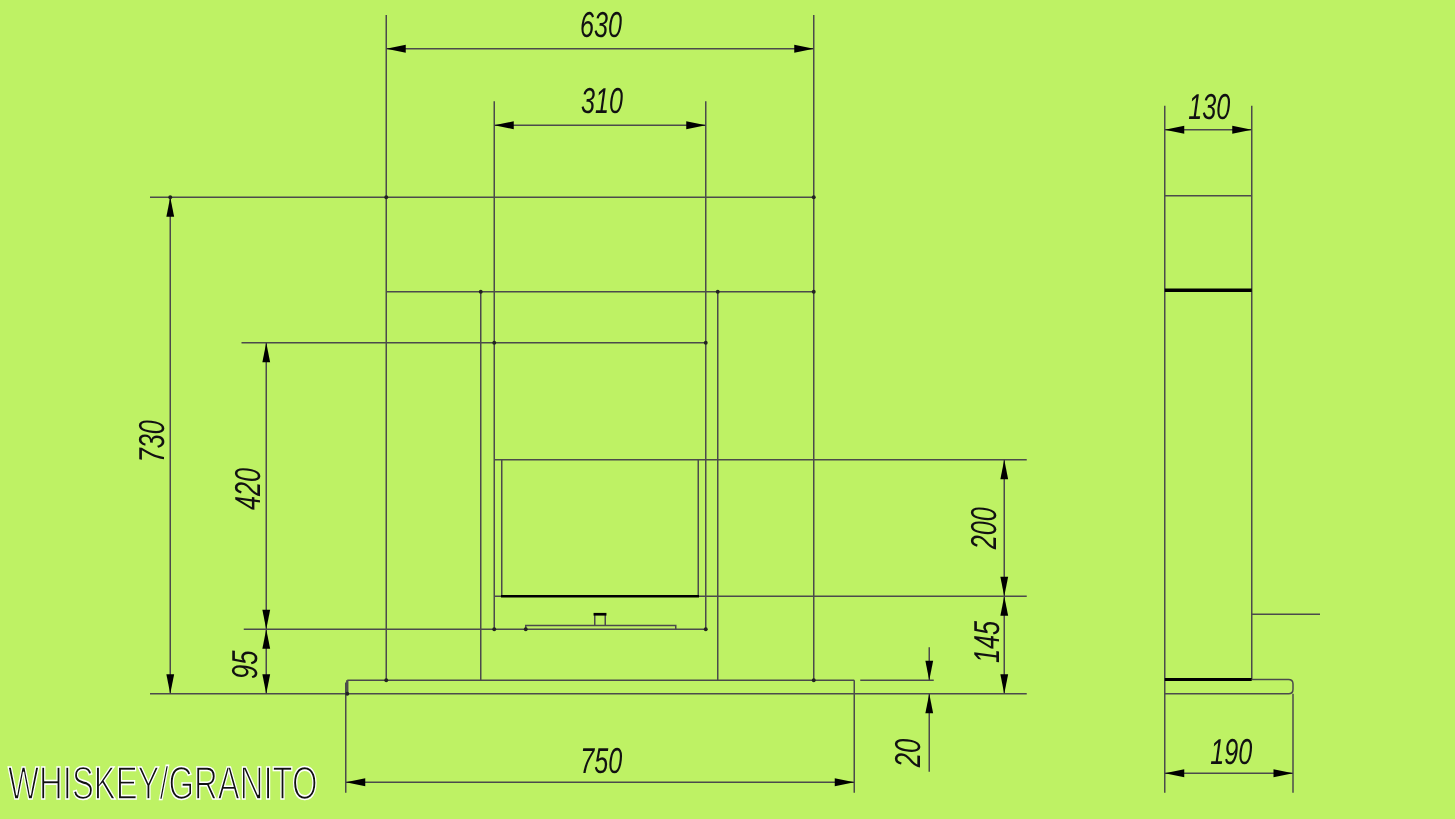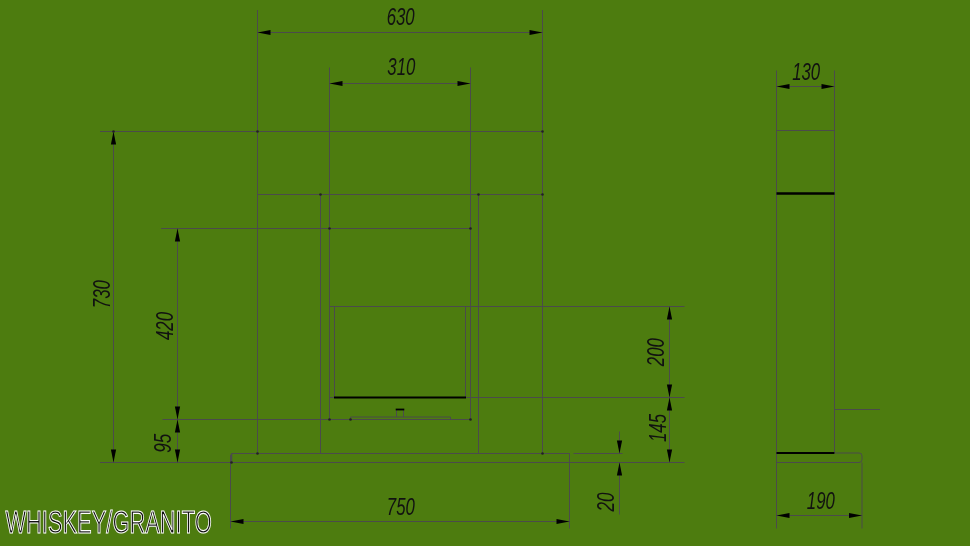--- a/index.html
+++ b/index.html
@@ -1,16 +1,16 @@
 <!DOCTYPE html>
 <html><head>
 <meta charset="utf-8">
 <style>
   html,body{margin:0;padding:0;background:#ffffff;}
-  .page{width:970px;height:546px;position:relative;overflow:hidden;background:#4d7c0f;}
+  .page{width:970px;height:546px;position:relative;overflow:hidden;background:#bef264;}
   svg{display:block;}
   text{font-family:"Liberation Sans",sans-serif;font-style:italic;fill:#111;opacity:.999;}
 </style>
 </head>
 <body>
 <div class="page">
 <svg width="970" height="546" viewBox="0 0 970 546">
 <g stroke="#4b4b4b" stroke-width="1" fill="none">
 
 <line x1="100" y1="131.5" x2="542.5" y2="131.5"></line>

